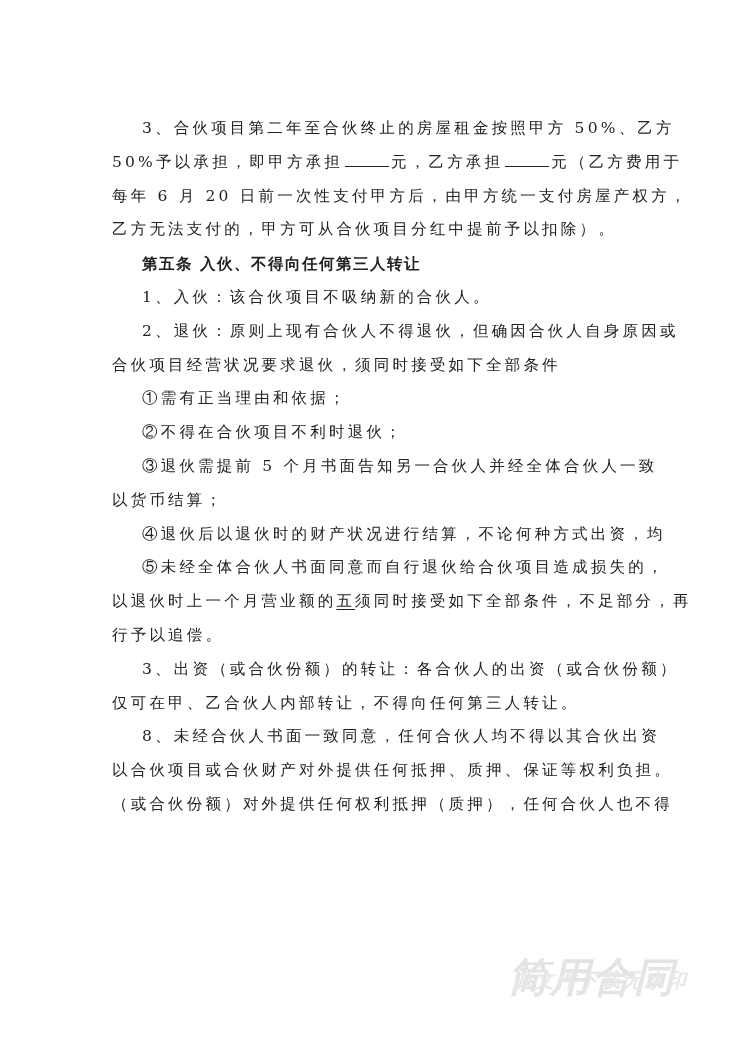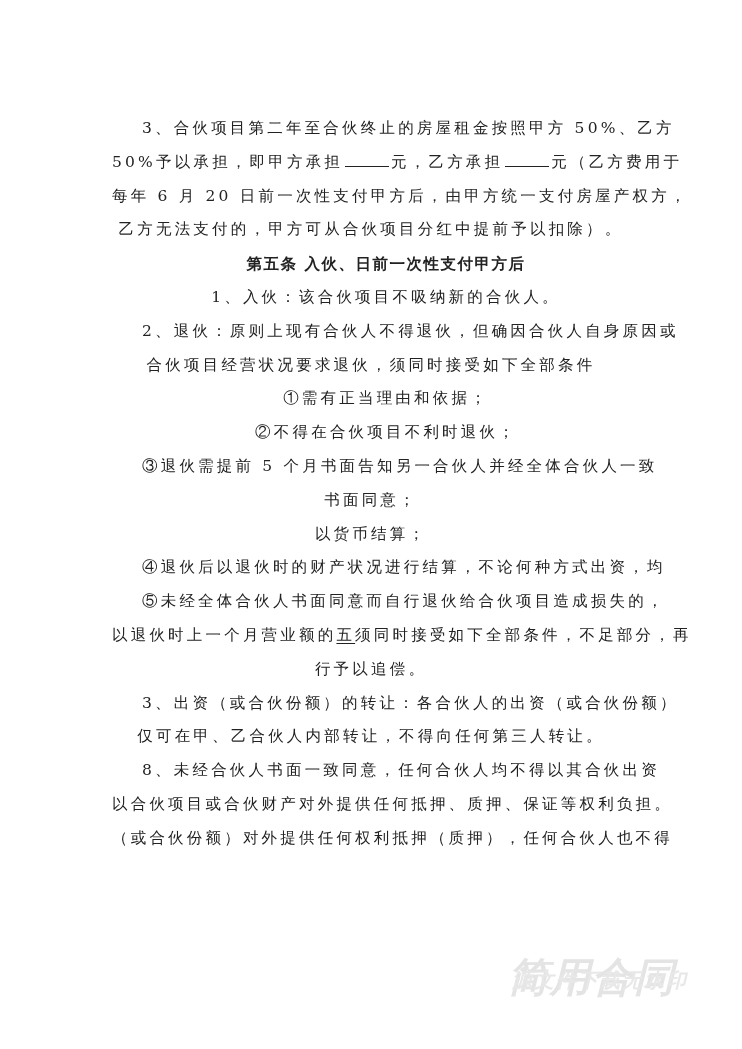--- a/index.html
+++ b/index.html
@@ -1,21 +1,21 @@
 <!DOCTYPE html>
 <html><head>
 <meta charset="utf-8">
 <style>
   html, body { margin: 0; padding: 0; background: #ffffff; }
   body { width: 742px; height: 1049px; position: relative; overflow: hidden;
          font-family: "DejaVu Serif", "Liberation Serif", serif; color: #222; }
   .page { position: absolute; left: 0; top: 0; width: 742px; height: 1049px; background: #fff; }
   .content { position: absolute; left: 112px; top: 112px; width: 518px; }
   .line { height: 33.8px; line-height: 33.8px; font-size: 15.5px; white-space: nowrap;
-          letter-spacing: 3.2px; overflow: visible; text-align: center; }
+          letter-spacing: 3.2px; overflow: visible; }
   .indent { padding-left: 30px; }
   .indent2 { padding-left: 30px; }
   .heading { font-weight: bold; letter-spacing: 1.5px; padding-left: 30px; }
   .blank { display: inline-block; width: 44px; border-bottom: 1px solid #222; height: 14px; vertical-align: baseline; margin: 0 2px; }
   .u { text-decoration: underline; text-underline-offset: 3px; }
   .wm1 { position: absolute; left: 508px; top: 950px; font-family: "DejaVu Sans", sans-serif;
          font-weight: bold; font-style: italic; font-size: 40px; color: #e4e4e4; letter-spacing: 2px; }
   .wm2 { position: absolute; left: 512px; top: 967px; font-family: "DejaVu Sans", sans-serif;
          font-weight: bold; font-style: italic; font-size: 20px; color: #e8e8e8; letter-spacing: 2px; }
 </style>
@@ -23,30 +23,29 @@
 <body>
 
 <div class="page">
   <div class="content">
 
     <div class="line indent">3、合伙项目第二年至合伙终止的房屋租金按照甲方 50%、乙方</div>
     <div class="line"><span>50%予以承担，即甲方承担</span><span class="blank"></span><span>元，乙方承担</span><span class="blank"></span><span>元（乙方费用于</span></div>
     <div class="line">每年 6 月 20 日前一次性支付甲方后，由甲方统一支付房屋产权方，</div>
     <div class="line">乙方无法支付的，甲方可从合伙项目分红中提前予以扣除）。</div>
 
-    <div class="line heading">第五条  入伙、日前一次性支付甲方后</div>
+    <div class="line heading">第五条  入伙、不得向任何第三人转让</div>
 
     <div class="line indent">1、入伙：该合伙项目不吸纳新的合伙人。</div>
 
     <div class="line indent">2、退伙：原则上现有合伙人不得退伙，但确因合伙人自身原因或</div>
     <div class="line">合伙项目经营状况要求退伙，须同时接受如下全部条件</div>
     <div class="line indent2">①需有正当理由和依据；</div>
     <div class="line indent2">②不得在合伙项目不利时退伙；</div>
     <div class="line indent2">③退伙需提前 5 个月书面告知另一合伙人并经全体合伙人一致</div>
-    <div class="line">书面同意；</div>
     <div class="line">以货币结算；</div>
     <div class="line indent2">④退伙后以退伙时的财产状况进行结算，不论何种方式出资，均</div>
     <div class="line indent2">⑤未经全体合伙人书面同意而自行退伙给合伙项目造成损失的，</div>
     <div class="line"><span>以退伙时上一个月营业额的</span><span class="u">五</span><span>须同时接受如下全部条件，不足部分，再</span></div>
     <div class="line">行予以追偿。</div>
 
     <div class="line indent">3、出资（或合伙份额）的转让：各合伙人的出资（或合伙份额）</div>
     <div class="line">仅可在甲、乙合伙人内部转让，不得向任何第三人转让。</div>
 
     <div class="line indent">8、未经合伙人书面一致同意，任何合伙人均不得以其合伙出资</div>

